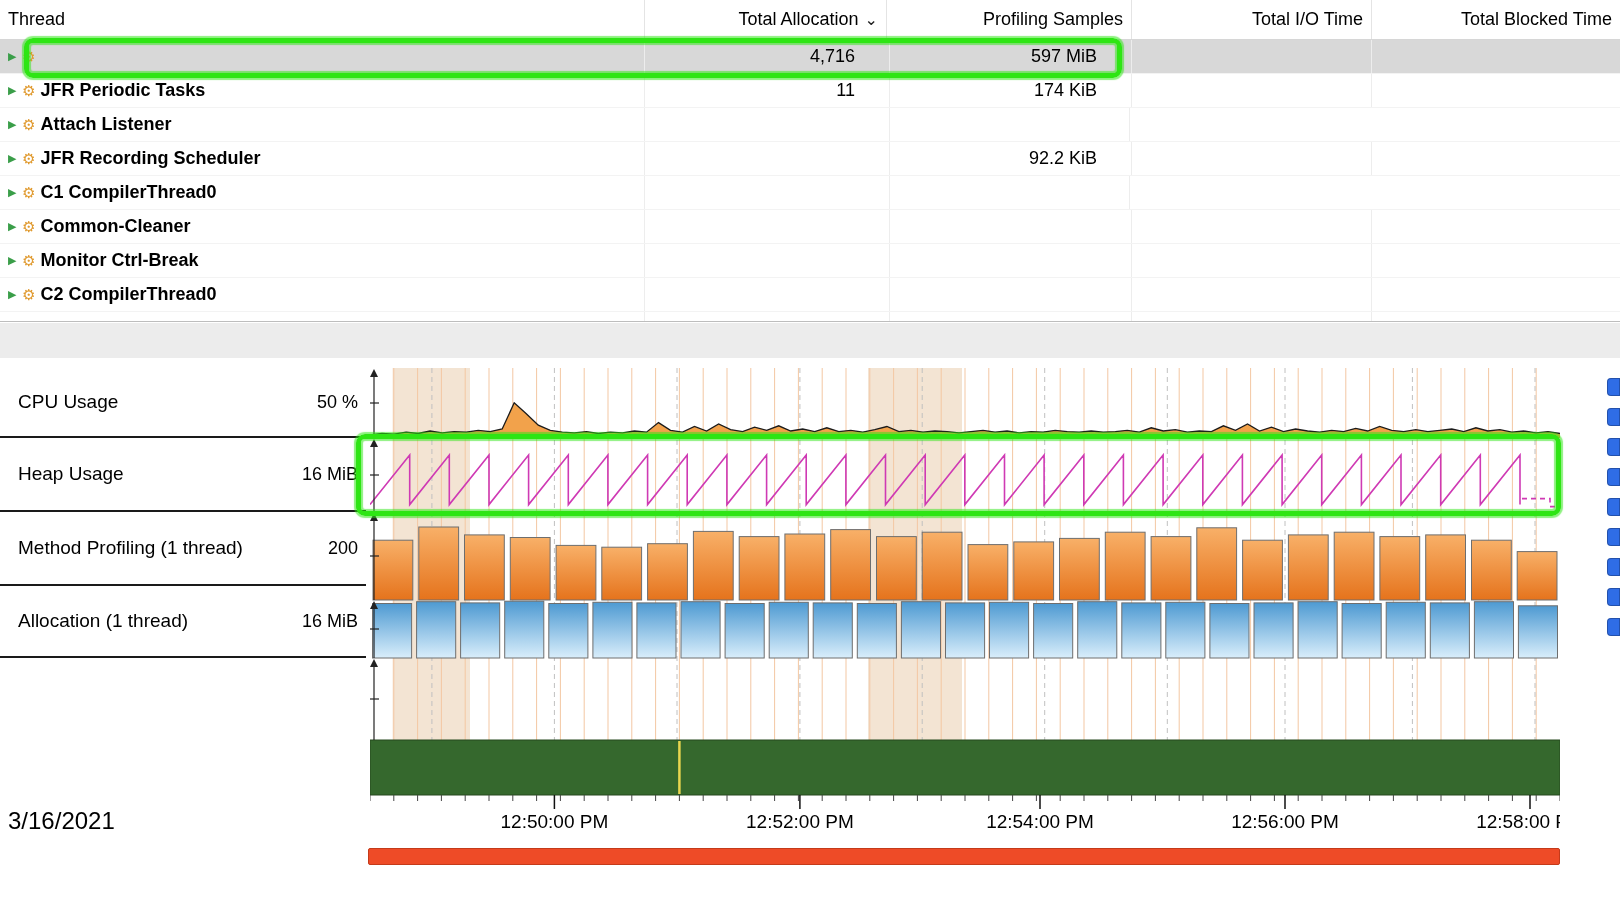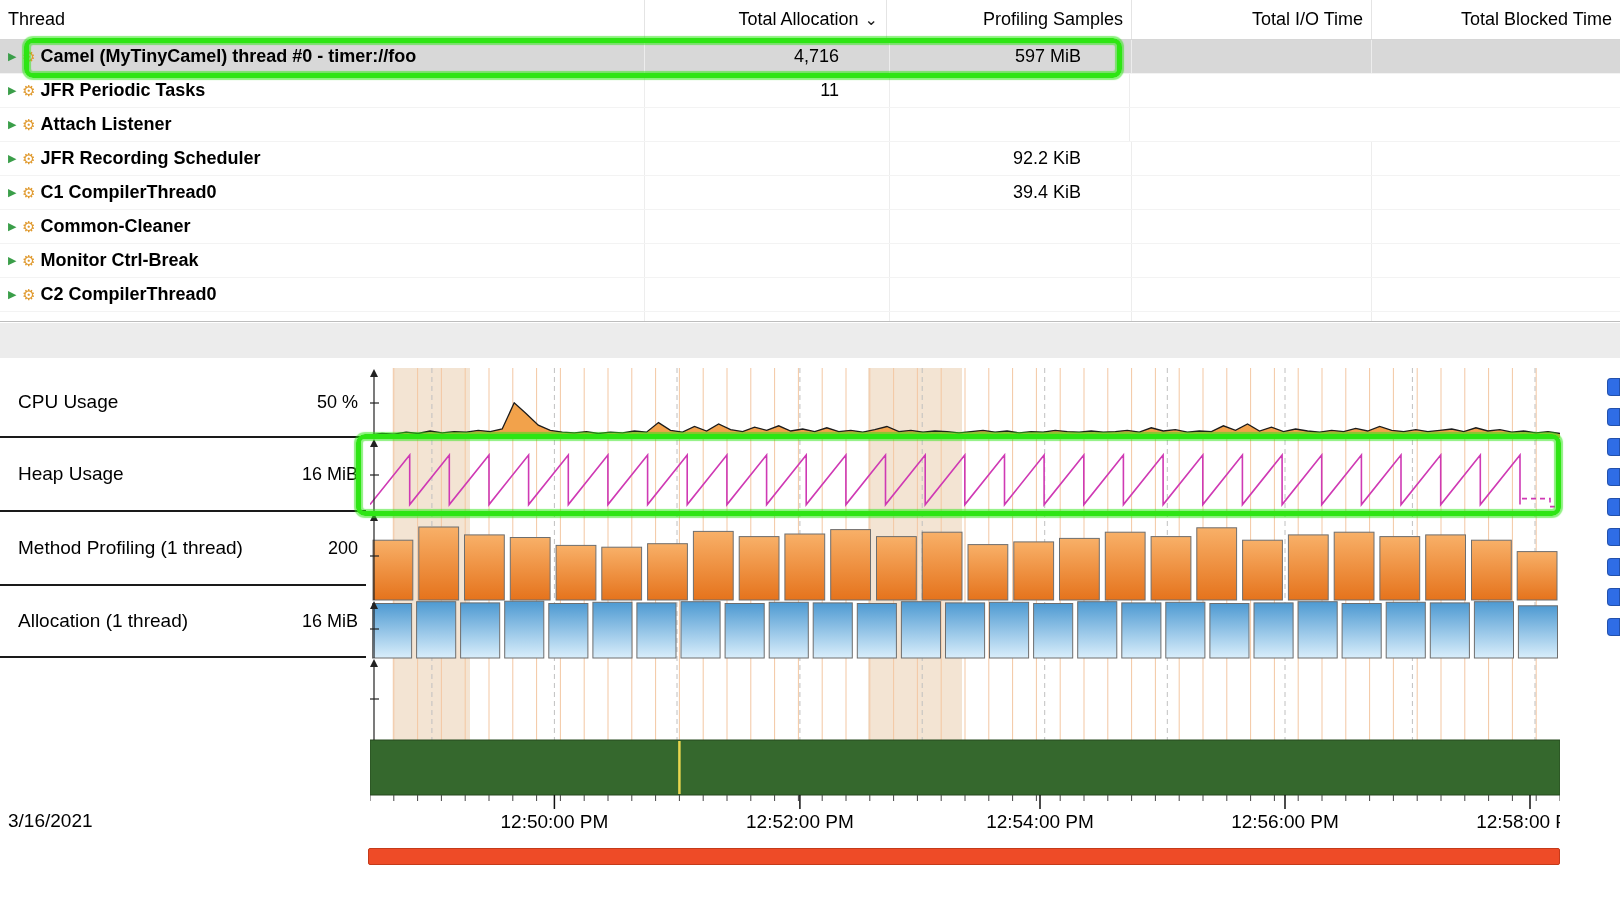--- a/index.html
+++ b/index.html
@@ -11,34 +11,34 @@
   .thead{display:flex;height:40px;align-items:center;font-size:18px;border-bottom:1px solid #d6d6d6;background:#fff;}
   .hc{height:100%;display:flex;align-items:center;padding:6px 8px;border-right:1px solid #e4e4e4;text-align:center;}
   .hc:last-child{border-right:none;}
   .h-num{justify-content:flex-end;}
   .w1{width:645px;} .w2{width:245px;} .w3{width:242px;} .w4{width:240px;} .w5{width:248px;}
   .trow{display:flex;height:34px;align-items:center;font-size:18px;background:#fff;border-bottom:1px solid #f3f3f3;}
   .trow.sel{background:#d8d8d8;}
   .c{height:100%;display:flex;align-items:center;border-right:1px solid #ededed;}
   .c:last-child{border-right:none;}
   .c-thread{padding-left:8px;}
-  .c-num{justify-content:flex-end;padding-right:50px;}
+  .c-num{justify-content:flex-end;padding-right:34px;}
   .exp{color:#3a9e49;font-size:11px;width:14px;flex:0 0 auto;}
   .thr-ic{color:#e09a2f;font-size:15px;margin-right:5px;flex:0 0 auto;}
   .tname{font-weight:700;white-space:nowrap;}
   .sort{margin-left:6px;font-size:16px;color:#222;}
 
   .gap-strip{position:absolute;left:0;top:323px;width:1620px;height:35px;background:#ececec;}
 
   
   .timeline{position:absolute;left:0;top:358px;width:1620px;height:412px;background:#fff;}
   .lane-label{position:absolute;left:0;width:366px;border-bottom:2px solid #1a1a1a;display:flex;align-items:center;background:#fff;}
   .ll-text{padding-left:18px;font-size:19px;white-space:nowrap;}
   .ll-axis{position:absolute;right:8px;font-size:18px;}
-  .date-label{position:absolute;left:0;top:442px;height:42px;display:flex;align-items:center;padding-left:8px;font-size:19px;}
+  .date-label{position:absolute;left:0;top:442px;height:42px;display:flex;align-items:center;padding-left:8px;font-size:24px;}
   .chart-canvas{position:absolute;left:370px;top:0;width:1190px;height:546px;overflow:hidden;}
   .chart-canvas svg{display:block;}
 
   .scrollbar{position:absolute;left:368px;top:848px;width:1192px;height:17px;border-radius:2px;border:1px solid #c43a1a;background:#ee4b27;}
 
   .side-btn{position:absolute;right:0;width:13px;height:18px;border-radius:4px 0 0 4px;box-shadow:inset 0 0 0 1px rgba(0,0,0,.25);}
 
   
   .marker{position:absolute;border:5px solid var(--marker,#2ee514);border-radius:9px;
           box-shadow:0 0 1px 2px rgba(46,229,20,.55), inset 0 0 1px 2px rgba(46,229,20,.55);
@@ -58,34 +58,34 @@
     </div>
     <div class="hc w2 h-num">Profiling Samples</div>
     <div class="hc w4 h-num">Total I/O Time</div>
     <div class="hc w5 h-num">Total Blocked Time</div>
   </div>
 
   <div class="trow sel">
     <div class="c w1 c-thread">
         <span class="exp">▶</span>
         <span class="thr-ic">⚙</span>
-        <span class="tname">Camel (MyTinyCamel) thread #0 - timer://foo</span>
       </div>
     <div class="c w2 c-num">4,716</div>
     <div class="c w3 c-num">597 MiB</div>
     <div class="c w4 c-num"></div>
     <div class="c w5 c-num"></div>
   </div>
   <div class="trow">
     <div class="c w1 c-thread">
         <span class="exp">▶</span>
         <span class="thr-ic">⚙</span>
         <span class="tname">JFR Periodic Tasks</span>
       </div>
     <div class="c w2 c-num">11</div>
+    <div class="c w3 c-num">174 KiB</div>
     <div class="c w4 c-num"></div>
     <div class="c w5 c-num"></div>
   </div>
   <div class="trow">
     <div class="c w1 c-thread">
         <span class="exp">▶</span>
         <span class="thr-ic">⚙</span>
         <span class="tname">Attach Listener</span>
       </div>
     <div class="c w2 c-num"></div>
@@ -103,21 +103,20 @@
     <div class="c w4 c-num"></div>
     <div class="c w5 c-num"></div>
   </div>
   <div class="trow">
     <div class="c w1 c-thread">
         <span class="exp">▶</span>
         <span class="thr-ic">⚙</span>
         <span class="tname">C1 CompilerThread0</span>
       </div>
     <div class="c w2 c-num"></div>
-    <div class="c w3 c-num">39.4 KiB</div>
     <div class="c w4 c-num"></div>
     <div class="c w5 c-num"></div>
   </div>
   <div class="trow">
     <div class="c w1 c-thread">
         <span class="exp">▶</span>
         <span class="thr-ic">⚙</span>
         <span class="tname">Common-Cleaner</span>
       </div>
     <div class="c w2 c-num"></div>

